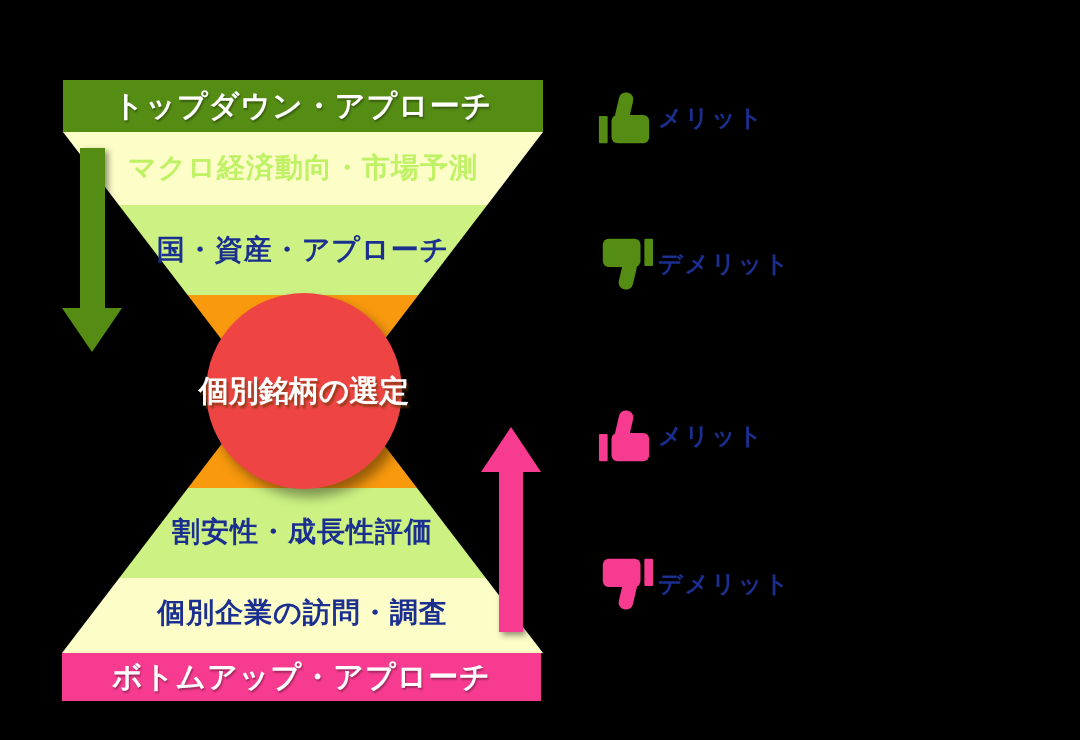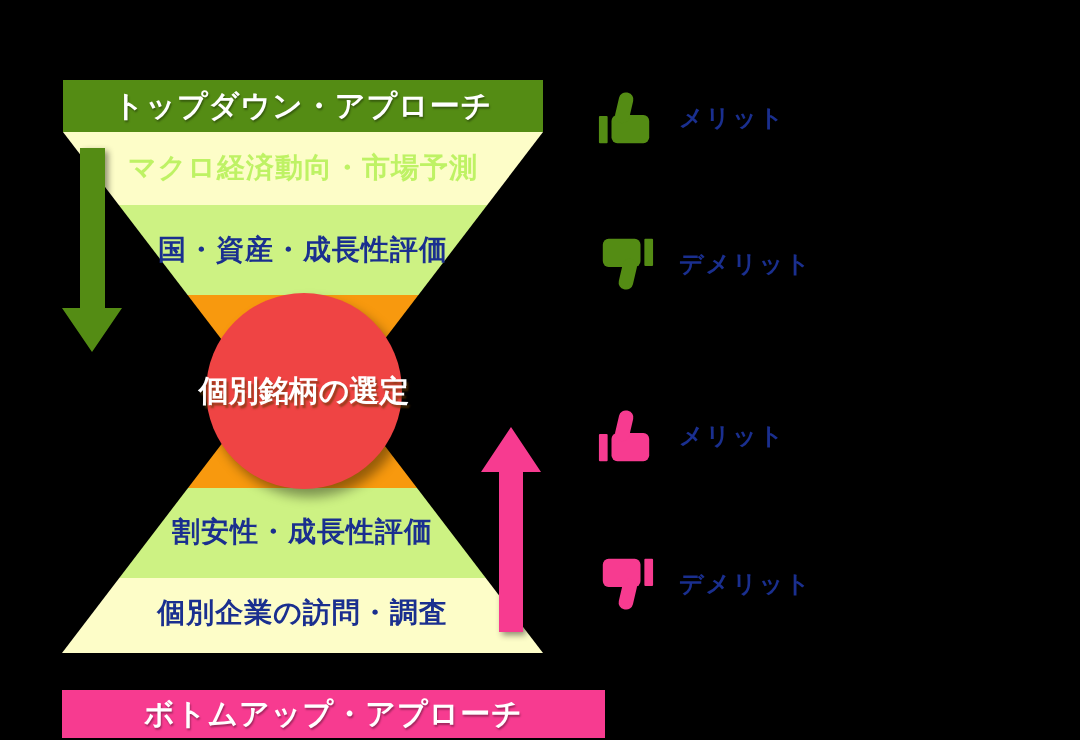--- a/index.html
+++ b/index.html
@@ -12,21 +12,21 @@
   .stage{position:relative;width:1080px;height:740px;background:#000;}
 
   
   .bar{
     position:absolute;display:flex;align-items:center;justify-content:center;
     color:#fff;font-weight:bold;font-size:30px;letter-spacing:1px;
     text-shadow:1px 2px 2px rgba(0,0,0,0.35);
     box-shadow:3px 4px 6px rgba(0,0,0,0.45);
   }
   .bar.top{left:63px;top:80px;width:480px;height:52px;}
-  .bar.bottom{left:62px;top:690px;width:543px;height:48px;}
+  .bar.bottom{left:62px;top:653px;width:479px;height:48px;}
 
   
   .funnel{position:absolute;overflow:hidden;}
   .funnel.top{
     left:63px;top:132px;width:480px;height:314px;
     clip-path:polygon(0 0,100% 0,50% 100%);
   }
   .funnel.bottom{
     left:62px;top:338px;width:481px;height:315px;
     clip-path:polygon(50% 0,100% 100%,0 100%);
@@ -63,21 +63,21 @@
   }
 
   
   .arrow{position:absolute;filter:drop-shadow(3px 3px 3px rgba(0,0,0,0.45));}
   .arrow.down{left:62px;top:148px;}
   .arrow.up{left:481px;top:427px;}
 
   
   .legend-row{
     position:absolute;left:597px;height:60px;
-    display:flex;align-items:center;gap:24px;
+    display:flex;align-items:center;gap:3px;
   }
   .legend-row.r1{top:88px;}
   .legend-row.r2{top:234px;}
   .legend-row.r3{top:406px;}
   .legend-row.r4{top:554px;}
   .legend-row .label{font-size:24px;font-weight:bold;letter-spacing:2px;}
 </style>
 </head>
 <body>
 
@@ -93,21 +93,21 @@
     <div class="band b3" style="background: rgb(248, 153, 14);"></div>
   </div>
 
   <div class="funnel bottom">
     <div class="band b1" style="background: rgb(248, 153, 14);"></div>
     <div class="band b2" style="background: rgb(205, 242, 131);"></div>
     <div class="band b3" style="background: rgb(253, 253, 200);"></div>
   </div>
 
   <div class="step-label s1" style="color: #bef264;">マクロ経済動向・市場予測</div>
-  <div class="step-label s2" style="color: rgb(26, 47, 143);">国・資産・成長性評価</div>
+  <div class="step-label s2" style="color: rgb(26, 47, 143);">国・資産・アプローチ</div>
   <div class="step-label s3" style="color: rgb(26, 47, 143);">割安性・成長性評価</div>
   <div class="step-label s4" style="color: rgb(26, 47, 143);">個別企業の訪問・調査</div>
 
   <div class="circle" style="background: #ef4444;">
     <span class="label">個別銘柄の選定</span>
   </div>
 
   <div class="bar bottom" style="background: rgb(247, 59, 144);">
     <span>ボトムアップ・アプローチ</span>
   </div>

